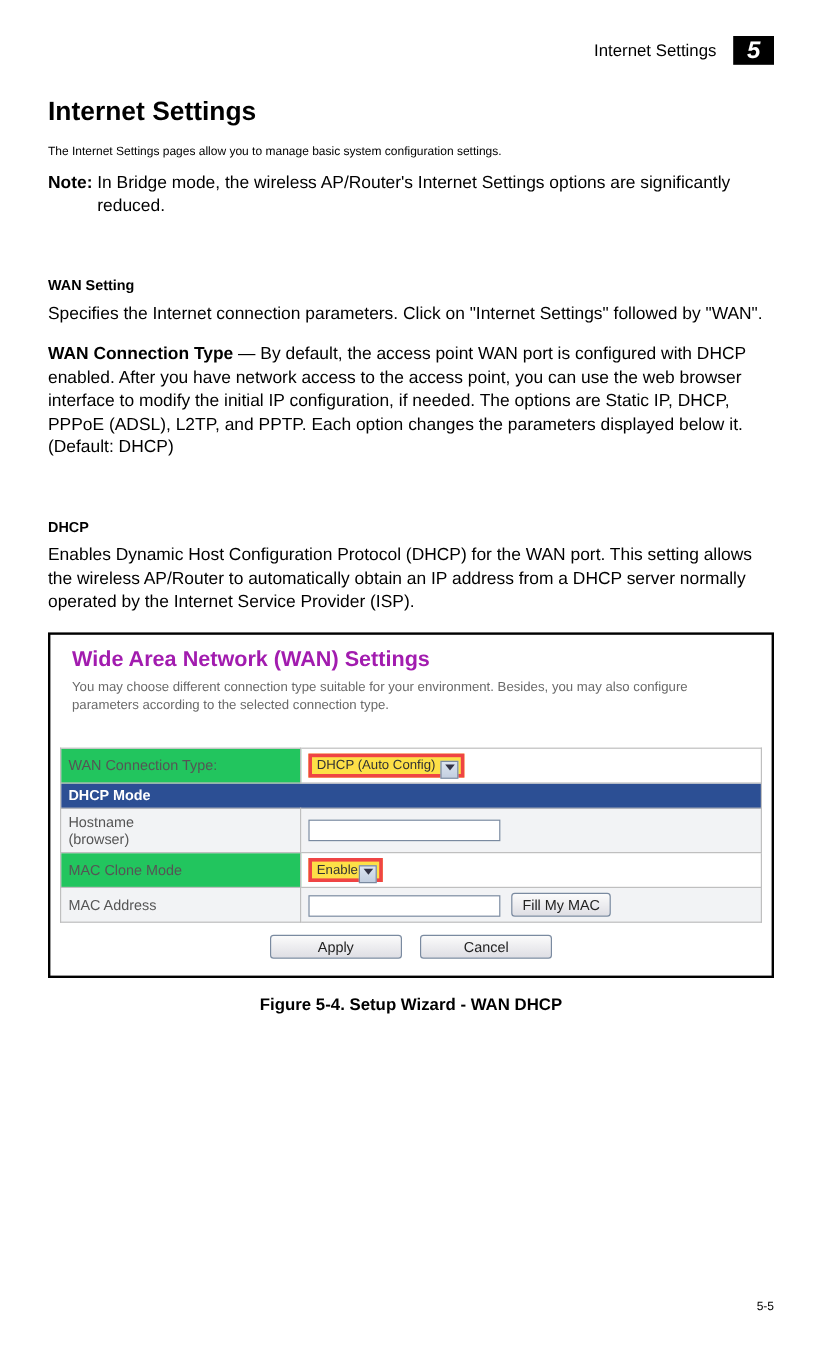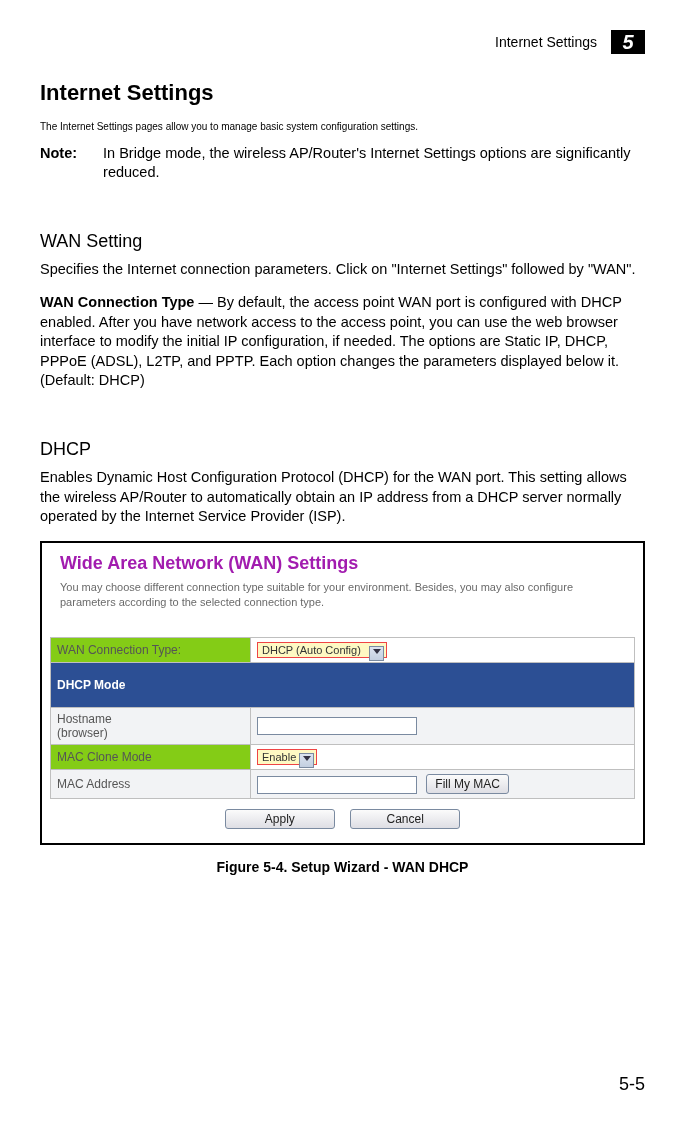--- a/index.html
+++ b/index.html
@@ -17,64 +17,64 @@
     .chapter-box {
       position: absolute; right: 0; top: 0;
       width: 34px; height: 24px;
       background: #000; color: #fff;
       font-weight: bold; font-style: italic;
       font-size: 20px; text-align: center;
       line-height: 24px;
     }
     .h1 { font-size: 22px; font-weight: bold; margin-bottom: 14px; }
     .intro { font-size: 10px; line-height: 1.35; margin-bottom: 10px; }
-    .note-row { display: flex; gap: 26px; font-size: 14.5px; line-height: 1.35; margin-bottom: 14px; }
+    .note-row { display: flex; gap: 4px; font-size: 14.5px; line-height: 1.35; margin-bottom: 14px; }
     .note-label { font-weight: bold; flex: 0 0 auto; }
-    .h2 { font-size: 18px; font-weight: normal; margin-bottom: 8px; margin-top: 48px; }
+    .h2 { font-size: 12px; font-weight: bold; margin-bottom: 8px; margin-top: 48px; }
     .para { font-size: 14.5px; line-height: 1.35; margin-bottom: 14px; }
     .para .inline-bold { font-weight: bold; }
 
     .screenshot {
       border: 2px solid #000;
       padding: 6px 8px 14px 8px;
       margin-top: 2px;
       margin-bottom: 14px;
       font-size: 12px;
       font-family: Tahoma, Arial, sans-serif;
     }
     .ss-title { color: #a21caf; font-weight: bold; font-size: 18px; margin: 4px 0 6px 10px; }
     .ss-desc { color: #6a6a6a; font-size: 11px; margin: 0 10px 28px 10px; line-height: 1.35; }
     .ss-table { width: 100%; border-collapse: collapse; }
     .ss-table td { border: 1px solid #bfbfbf; padding: 4px 6px; vertical-align: middle; }
-    .ss-table td.label { width: 200px; background: #84cc16; color: #555; font-size: 12px; }
-    .ss-table td.section-hdr { background: #2c4f94; color: #fff; font-weight: bold; font-size: 12px; padding: 15px 6px; }
+    .ss-table td.label { width: 200px; background: #22c55e; color: #555; font-size: 12px; }
+    .ss-table td.section-hdr { background: #2c4f94; color: #fff; font-weight: bold; font-size: 12px; padding: 3px 6px; }
     .ss-table td.alt { background: #f2f3f5; }
     .ss-select {
-      display: inline-block; border: 1px solid #ef4444; background: #fef9c3;
+      display: inline-block; border: 3px solid #ef4444; background: #fde047;
       padding: 1px 18px 1px 4px; font-size: 11px; position: relative;
       min-width: 130px; color: #333;
     }
     .ss-select.narrow { min-width: 60px; }
     .ss-select::after {
       content: ""; position: absolute; right: 2px; top: 3px;
       width: 13px; height: 13px; background: linear-gradient(#dce4f0,#c3cfe0);
       border: 1px solid #7a8aa0;
     }
     .ss-select .chev { position: absolute; right: 5px; top: 6px; width: 0; height: 0; border-left: 4px solid transparent; border-right: 4px solid transparent; border-top: 5px solid #334; z-index: 2; }
     .ss-input { display: inline-block; border: 1px solid #7a8aa0; background: #fff; height: 18px; width: 160px; vertical-align: middle; }
     .ss-button {
       display: inline-block; min-width: 88px; text-align: center;
       padding: 2px 8px; font-size: 12px; color: #222;
       background: linear-gradient(#fbfbfb,#dedee4);
       border: 1px solid #7a8aa0; border-radius: 3px;
     }
     .btn-row { text-align: center; margin-top: 10px; }
     .btn-row .ss-button { margin: 0 6px; min-width: 110px; }
     .figcap { font-size: 14px; font-weight: bold; text-align: center; margin-top: 2px; }
-    .pagenum { position: absolute; bottom: 28px; right: 40px; font-size: 18px; }
+    .pagenum { position: absolute; bottom: 28px; right: 40px; font-size: 10px; }
   </style>
 </head>
 <body>
 
 <div class="header">
   <span class="header-text">Internet Settings</span>
   <div class="chapter-box">5</div>
 </div>
 
 <div class="h1">Internet Settings</div>

